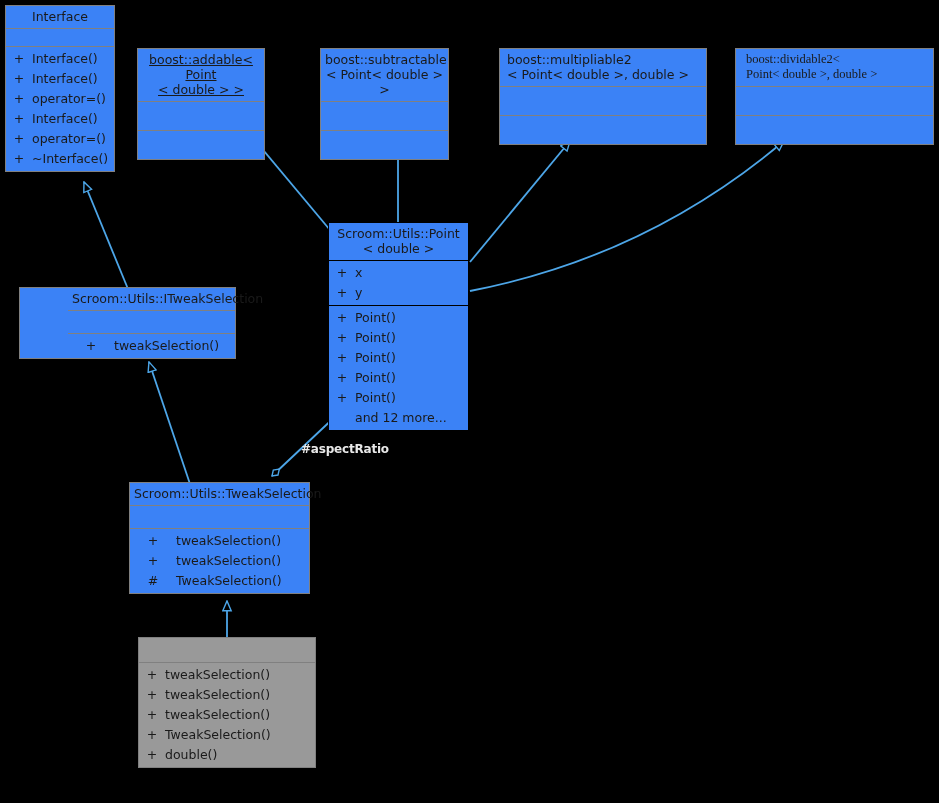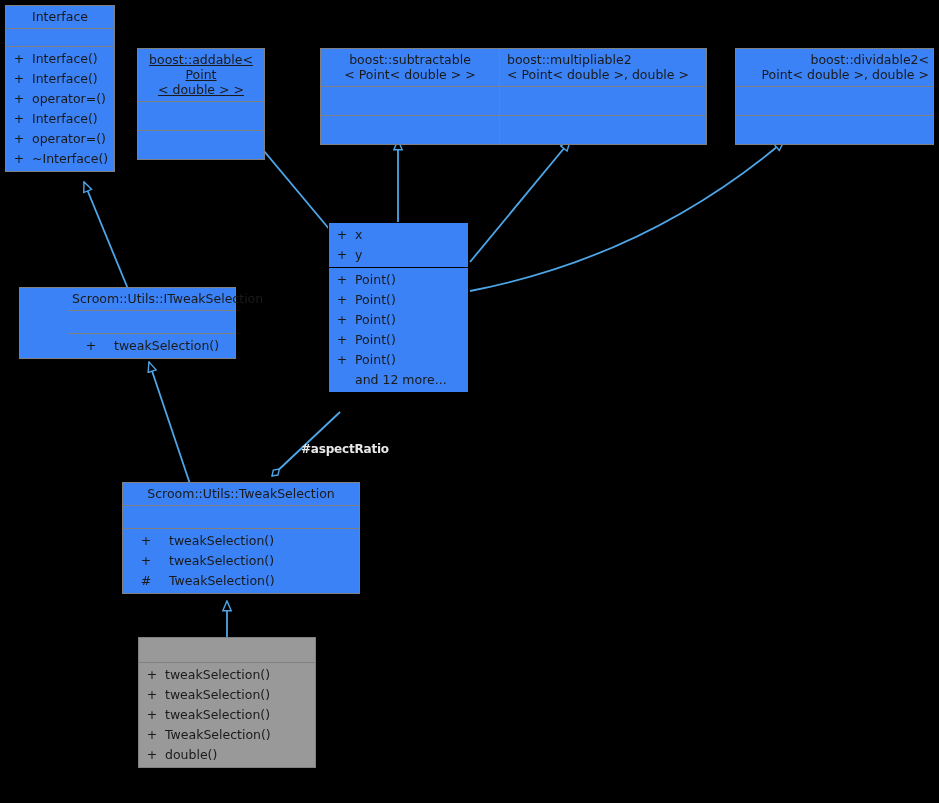--- a/index.html
+++ b/index.html
@@ -152,42 +152,44 @@
     </div>
   </div>
 
   <div class="node" style="left:137px; top:48px; width:128px;text-decoration:underline;">
     <div class="title">boost::addable&lt; Point
 &lt; double  &gt; &gt;</div>
     <div class="fields" style="height:24px;"></div>
     <div class="methods" style="height:24px;"></div>
   </div>
 
-  <div class="node" style="left:320px; top:48px; width:180px;">
+  <div class="node" style="left:320px; top:48px; width:129px;">
     <div class="title">boost::subtractable
 &lt; Point&lt; double  &gt; &gt;</div>
     <div class="fields" style="height:24px;"></div>
     <div class="methods" style="height:24px;"></div>
   </div>
 
   <div class="node" style="left:499px; top:48px; width:208px;">
     <div class="title" style="text-align:left; padding-left:7px;">boost::multipliable2
 &lt; Point&lt; double  &gt;, double  &gt;</div>
     <div class="fields" style="height:24px;"></div>
     <div class="methods" style="height:24px;"></div>
   </div>
 
   <div class="node" style="left:735px; top:48px; width:199px;">
-    <div class="title" style="text-align:right; padding-left:17px;">boost::dividable2&lt;
+    <div class="title" style="text-align:left; padding-left:10px;font-family:Liberation Serif, serif;">boost::dividable2&lt;
  Point&lt; double  &gt;, double  &gt;</div>
     <div class="fields" style="height:24px;"></div>
     <div class="methods" style="height:24px;"></div>
   </div>
 
   <div class="node highlight" style="left:328px; top:222px; width:141px;">
+    <div class="title">Scroom::Utils::Point
+&lt; double &gt;</div>
     <div class="fields">
       <div class="row">
           <span class="vis">+</span>
           <span class="nm">x</span>
         </div>
       <div class="row">
           <span class="vis">+</span>
           <span class="nm">y</span>
         </div>
     </div>
@@ -223,21 +225,21 @@
     <div class="title">Scroom::Utils::ITweakSelection</div>
     <div class="fields" style="height:18px;"></div>
     <div class="methods">
       <div class="row">
           <span class="vis-wide">+</span>
           <span class="nm">tweakSelection()</span>
         </div>
     </div>
   </div>
 
-  <div class="node" style="left:122px; top:482px; width:238px;">
+  <div class="node" style="left:129px; top:482px; width:181px;">
     <div class="title">Scroom::Utils::TweakSelection</div>
     <div class="fields" style="height:18px;"></div>
     <div class="methods">
       <div class="row">
           <span class="vis-wide">+</span>
           <span class="nm">tweakSelection()</span>
         </div>
       <div class="row">
           <span class="vis-wide">+</span>
           <span class="nm">tweakSelection()</span>

